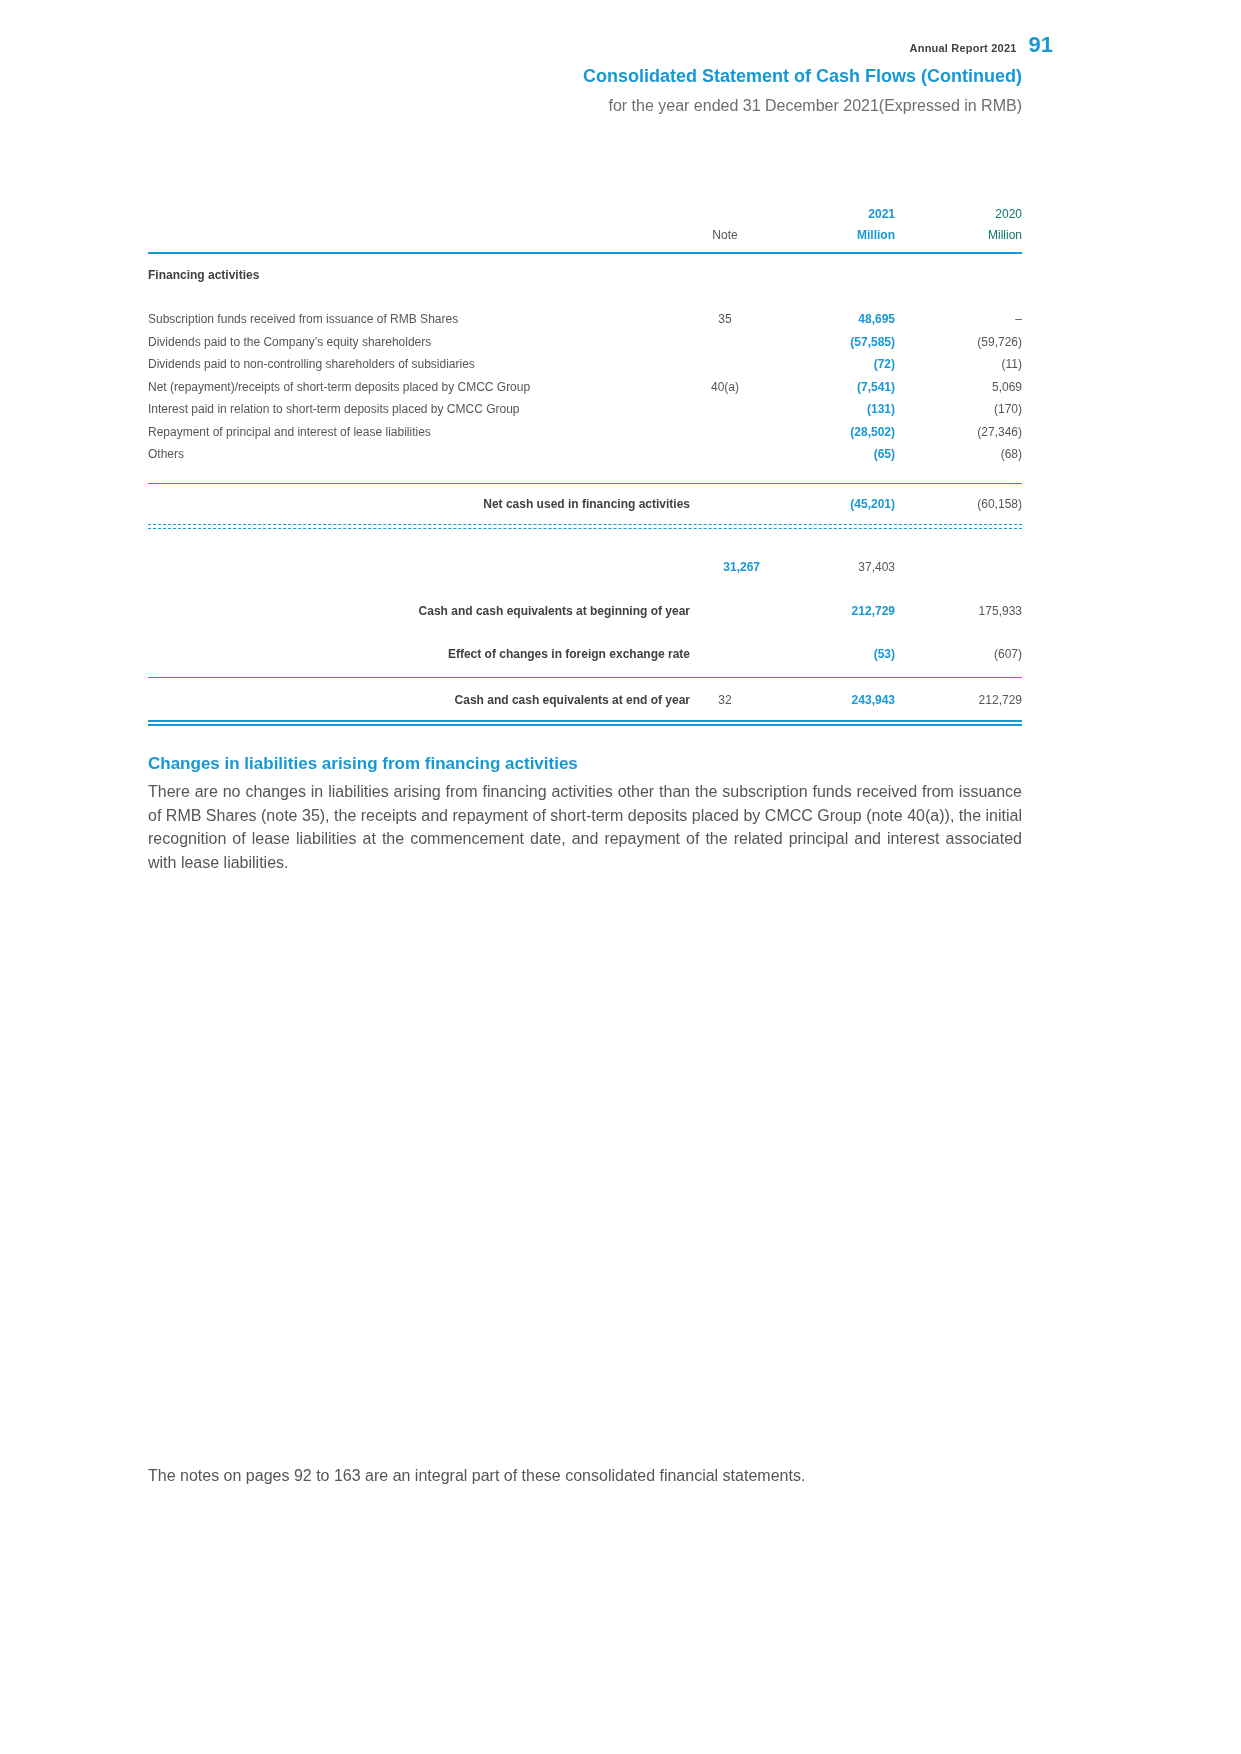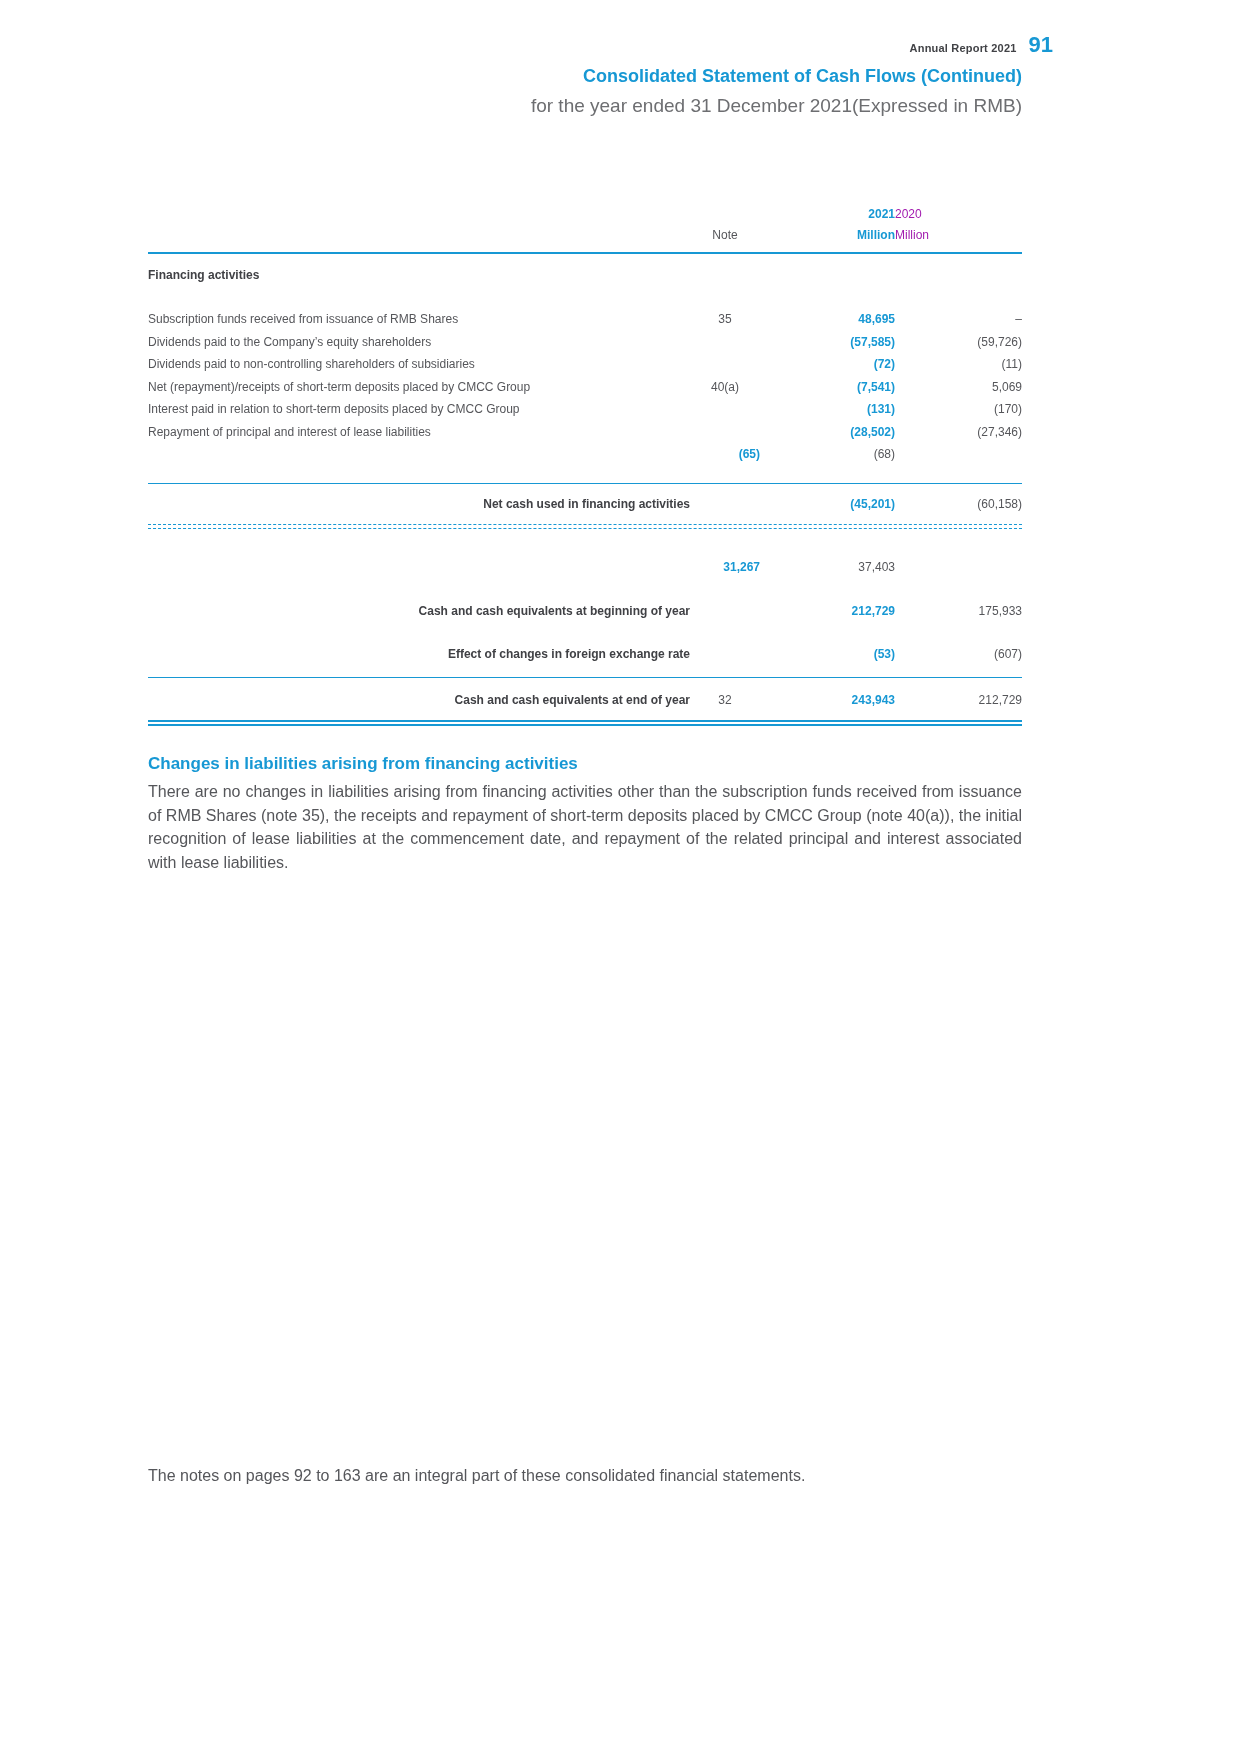--- a/index.html
+++ b/index.html
@@ -47,42 +47,42 @@
     text-align: right;
   }
   .doc-title {
     font-size: 18px;
     font-weight: bold;
     color: #1798d4;
     line-height: 24px;
   }
   .doc-subtitle {
     margin-top: 8px;
-    font-size: 19px;
+    font-size: 16px;
     color: #6d6e71;
     line-height: 20px;
   }
 
   
   .fin-table { margin-top: 88px; font-size: 12px; }
 
   .trow {
     display: grid;
     grid-template-columns: 1fr 70px 135px 127px;
     line-height: 22.5px;
   }
   .cell { display: block; }
   .cell.label { white-space: nowrap; }
   .cell.note { text-align: center; color: #55565a; }
   .cell.v21 { text-align: right; color: #1798d4; font-weight: bold; }
   .cell.v20 { text-align: right; color: #55565a; }
 
   .head-row .cell { line-height: 21px; }
   .head-21 { text-align: right; color: #1798d4; font-weight: bold; }
-  .head-20 { color: #a21caf; }
+  .head-20 { text-align: right; color: #0f766e; }
   .head-note { text-align: center; color: #55565a; }
 
   .bold-row .cell.label { font-weight: bold; color: #404145; text-align: right; }
 
   .section-heading {
     font-weight: bold;
     color: #404145;
     line-height: 22px;
     margin-top: 10px;
   }
@@ -209,20 +209,21 @@
         </div>
 
         <div class="trow">
           <span class="cell label">Repayment of principal and interest of lease liabilities</span>
           <span class="cell note"></span>
           <span class="cell v21">(28,502)</span>
           <span class="cell v20">(27,346)</span>
         </div>
 
         <div class="trow">
+          <span class="cell label">Others</span>
           <span class="cell note"></span>
           <span class="cell v21">(65)</span>
           <span class="cell v20">(68)</span>
         </div>
 
       </div>
 
       <div class="rule mt-rule1"></div>
 
       <div class="trow bold-row mt-netcash">

